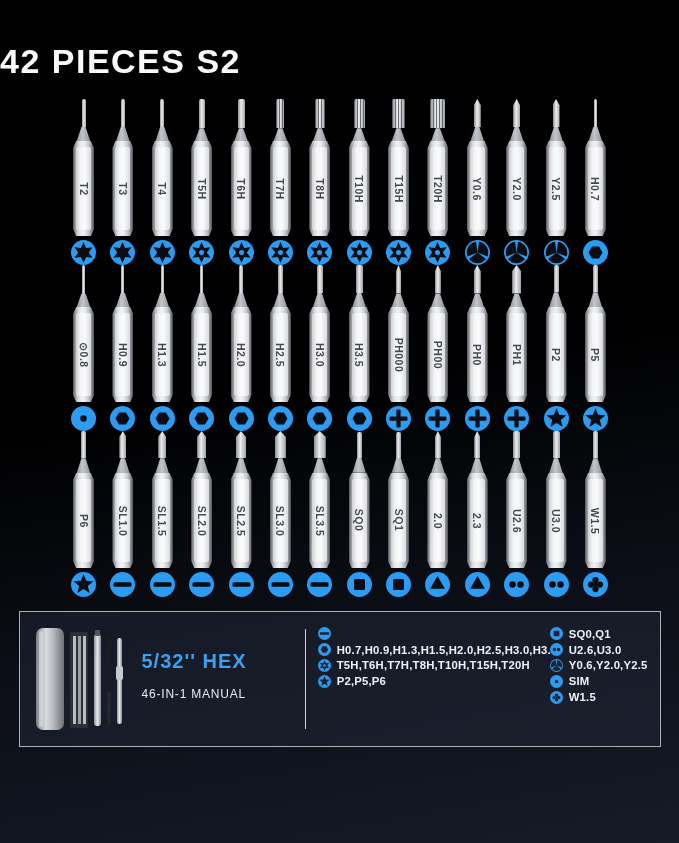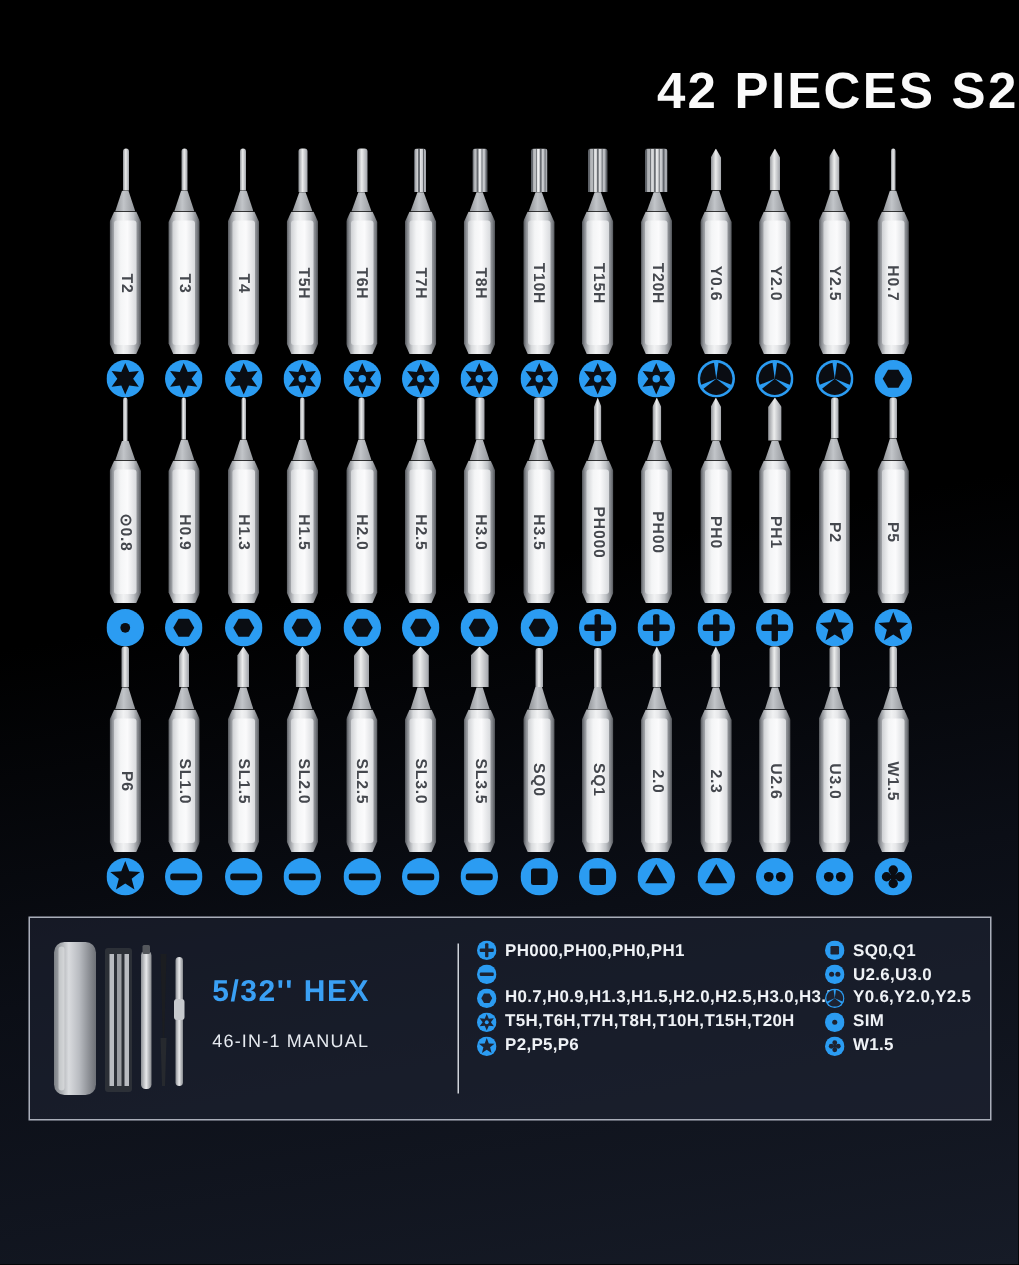--- a/index.html
+++ b/index.html
@@ -2,21 +2,21 @@
 <html><head>
 <meta charset="utf-8">
 <style>
   html,body{margin:0;padding:0;background:#000;}
   .page{
     position:relative;width:679px;height:843px;overflow:hidden;
     background:linear-gradient(170deg,#000 0%,#000 45%,#0b0e16 70%,#161b27 100%);
     font-family:"Liberation Sans",sans-serif;
   }
   
-  .title-block{padding-top:40px;text-align:right;}
+  .title-block{padding-top:40px;text-align:left;}
   .title-line{
     color:#fafafa;font-size:34px;font-weight:800;letter-spacing:1.5px;
     line-height:43px;text-transform:uppercase;
   }
   
   .bits-area{margin-top:16px;}
   .bits-row{
     width:548px;margin:0 auto;display:flex;justify-content:space-between;
     height:166px;
   }
@@ -692,28 +692,20 @@
     </div>
     <div class="headline">
       <div class="hex-spec">5/32'' HEX</div>
       <div class="set-name">46-IN-1 MANUAL</div>
     </div>
     <div class="v-divider"></div>
     <ul class="legend legend-left" id="legend-left">
         <li>
           <span class="ic"><svg width="13" height="13" viewBox="0 0 13 13">
               <circle cx="6.5" cy="6.5" r="6.5" fill="#2b9cf2"></circle>
-              <rect x="1.8200000000000003" y="5.395" width="9.36" height="2.21" rx="0.65" fill="#1d2332"></rect>
-              <rect x="1.8200000000000003" y="5.395" width="9.36" height="2.21" rx="0.65" fill="#1d2332" transform="rotate(90 6.5 6.5)"></rect>
-            </svg></span>
-          <span class="txt">PH000,PH00,PH0,PH1</span>
-        </li>
-        <li>
-          <span class="ic"><svg width="13" height="13" viewBox="0 0 13 13">
-              <circle cx="6.5" cy="6.5" r="6.5" fill="#2b9cf2"></circle>
               <rect x="1.8200000000000003" y="5.33" width="9.36" height="2.34" rx="0.78" fill="#1d2332"></rect>
             </svg></span>
         </li>
         <li>
           <span class="ic"><svg width="13" height="13" viewBox="0 0 13 13">
               <circle cx="6.5" cy="6.5" r="6.5" fill="#2b9cf2"></circle>
               <polygon points="10.14,6.50 8.32,9.65 4.68,9.65 2.86,6.50 4.68,3.35 8.32,3.35" fill="#1d2332"></polygon>
             </svg></span>
           <span class="txt">H0.7,H0.9,H1.3,H1.5,H2.0,H2.5,H3.0,H3.5</span>
         </li>

